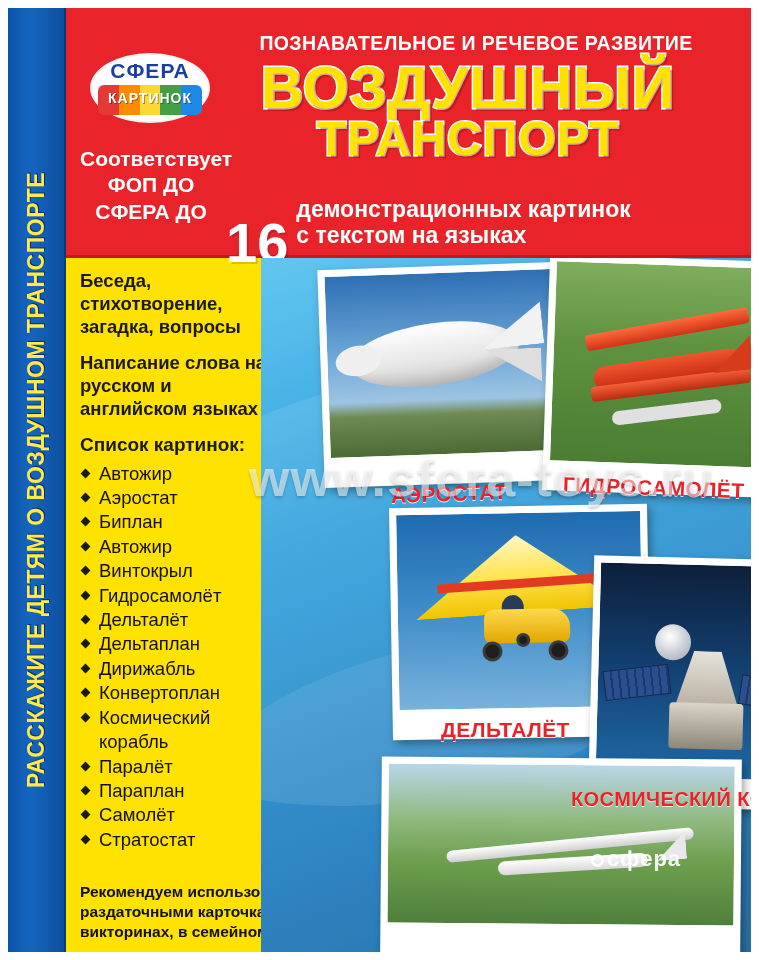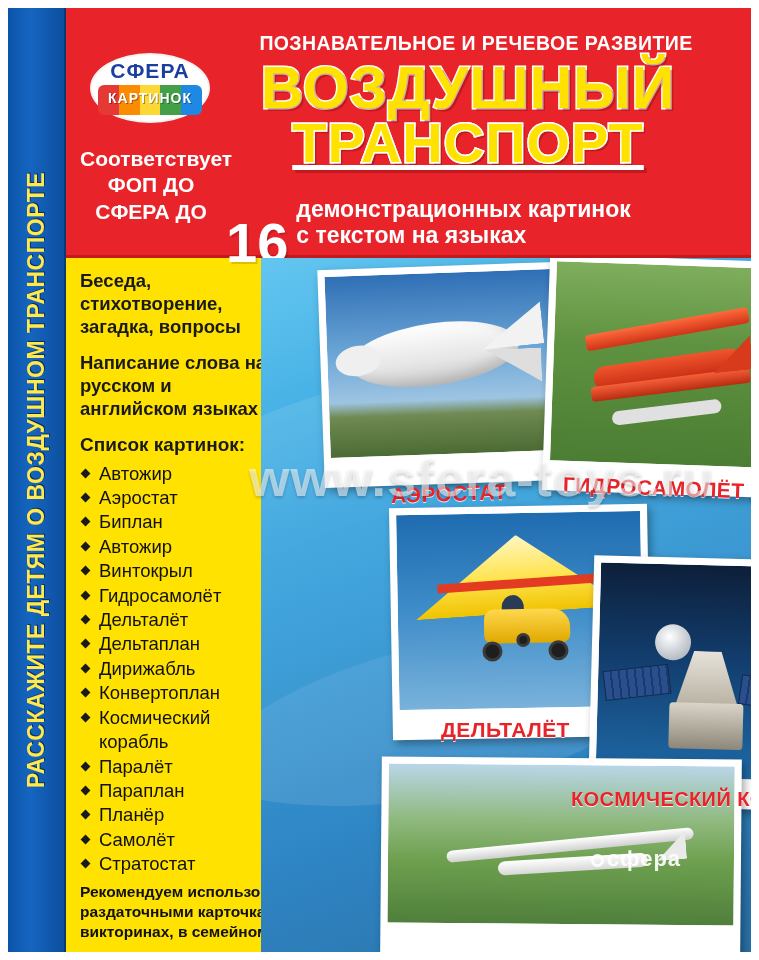--- a/index.html
+++ b/index.html
@@ -73,21 +73,21 @@
   .title-line {
     color: #ffe200;
     font-weight: bold;
     font-size: 59px;
     line-height: 0.95;
     letter-spacing: 1px;
     -webkit-text-stroke: 3px #ffffff;
     paint-order: stroke fill;
     text-shadow: 3px 3px 0 rgba(120,10,10,0.35);
   }
-  .title-line.second { font-size: 56px; text-decoration: underline; }
+  .title-line.second { font-size: 48px; }
 
   .count-row {
     position: absolute;
     left: 160px; top: 185px;
     width: 510px;
     display: flex;
     align-items: flex-start;
     gap: 8px;
   }
   .big-number {
@@ -499,21 +499,20 @@
         <li>Автожир</li>
         <li>Винтокрыл</li>
         <li>Гидросамолёт</li>
         <li>Дельталёт</li>
         <li>Дельтаплан</li>
         <li>Дирижабль</li>
         <li>Конвертоплан</li>
         <li>Космический корабль</li>
         <li>Паралёт</li>
         <li>Параплан</li>
-        <li>Планёр</li>
         <li>Самолёт</li>
         <li>Стратостат</li>
       </ul>
     </div>
 
     <div class="footer-note">Рекомендуем использовать с плакатом и раздаточными карточками на занятиях, викторинах, в семейном кругу.</div>
 
     <div class="photo-panel">
       <div class="swoosh a"></div>
       <div class="swoosh b"></div>

